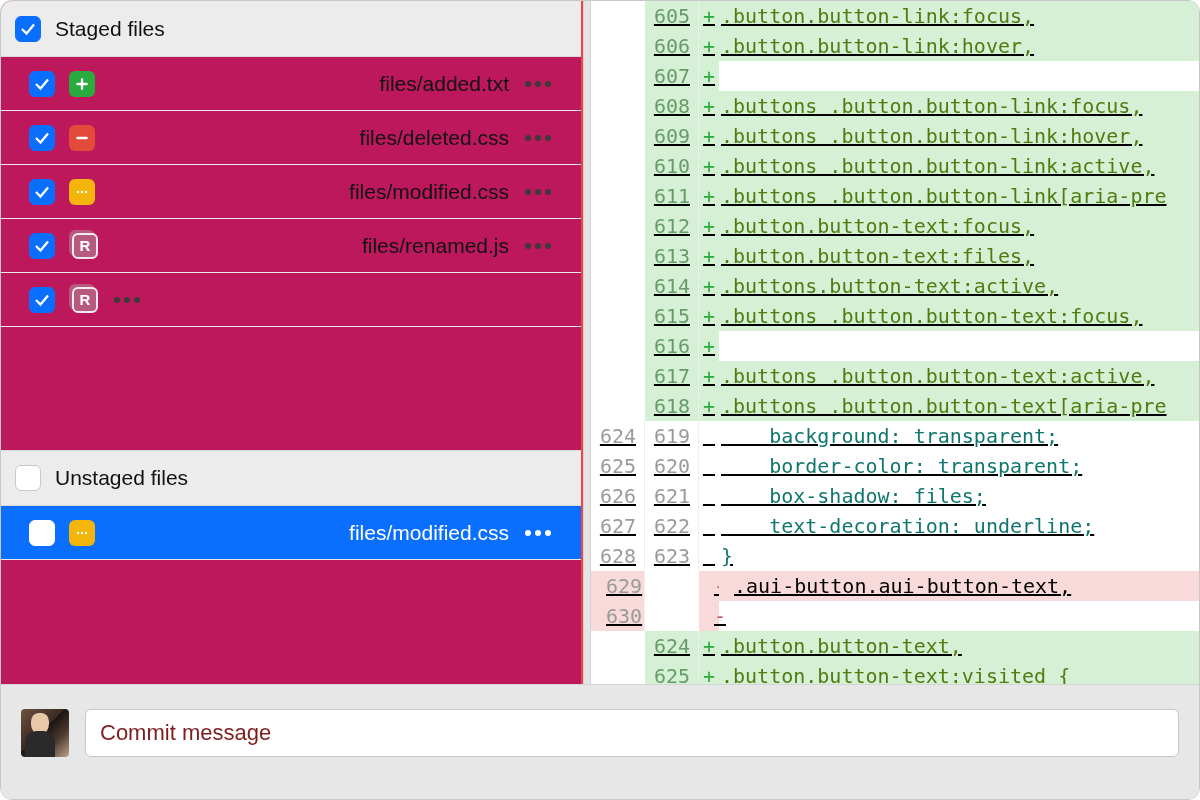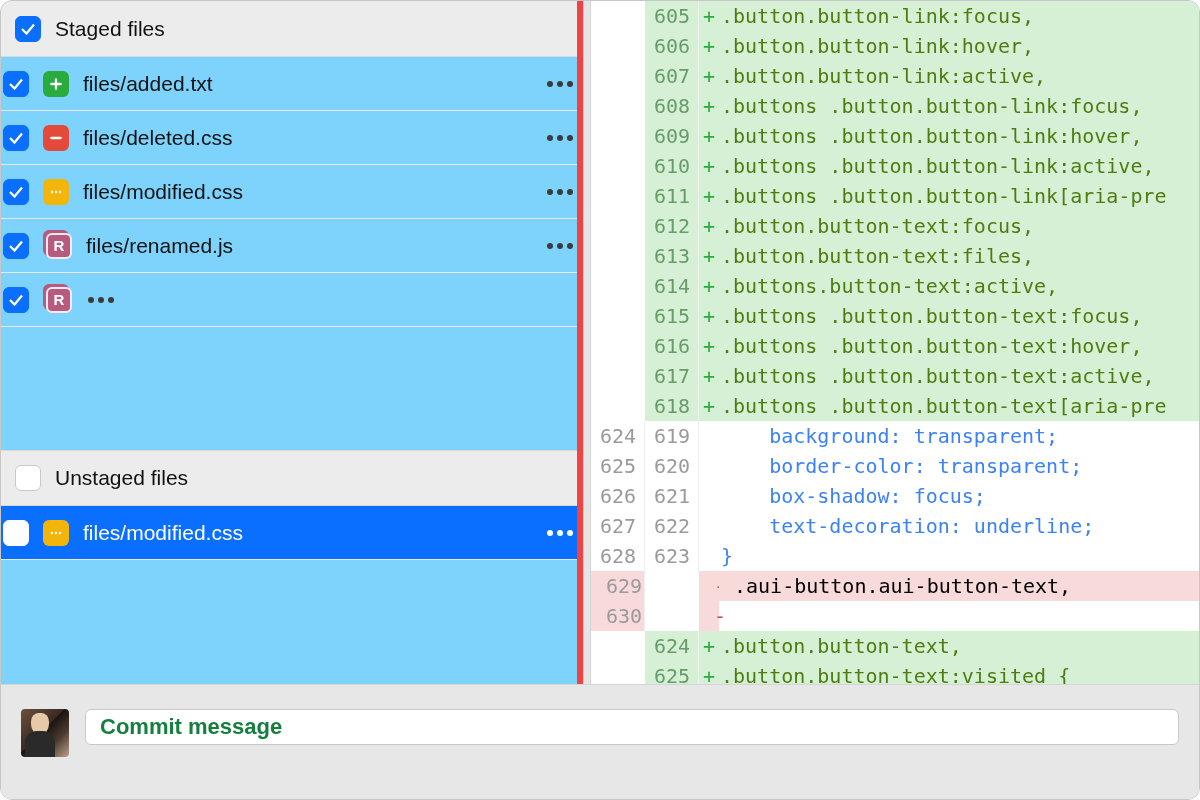--- a/index.html
+++ b/index.html
@@ -2,31 +2,31 @@
 <html><head>
 <meta charset="utf-8">
 <style>
   * { margin: 0; padding: 0; box-sizing: border-box; }
   html, body { width: 1200px; height: 800px; overflow: hidden; font-family: -apple-system, "Helvetica Neue", Arial, sans-serif; }
   .app {
     display: flex; flex-direction: column; width: 1200px; height: 800px;
     border: 1px solid #c7c7c7; border-radius: 12px; overflow: hidden; background: #fff;
   }
   .main-row { flex: 1 1 auto; display: flex; min-height: 0; }
-  .left-pane { width: 582px; display: flex; flex-direction: column; background: #7dd3fc; border-right: 6px solid #ef4444; }
+  .left-pane { width: 582px; display: flex; flex-direction: column; background: #be185d; border-right: 2px solid #ef4444; text-align: right; }
   .splitter { width: 8px; background: #e5e5e5; border-left: 1px solid #d4d4d4; border-right: 1px solid #d4d4d4; cursor: col-resize; }
   .right-pane { flex: 1 1 auto; min-width: 0; display: flex; flex-direction: column; font-family: "SF Mono", ui-monospace, Menlo, Consolas, monospace; font-size: 20px; line-height: 30px; }
 
   
   .section-header {
     display: flex; align-items: center; gap: 14px; height: 56px; padding: 0 14px;
     background: #ececec; border-bottom: 1px solid #d9d8d8; font-size: 21px; font-weight: 500; color: #111;
   }
   .file-item {
-    display: flex; align-items: center; gap: 14px; height: 54px; padding: 0 2px;
+    display: flex; align-items: center; gap: 14px; height: 54px; padding: 0 28px;
     border-bottom: 1px solid #e9e9e9; font-size: 21px; color: #111;
   }
   .file-item.selected { background: #0a6fff; color: #fff; }
   .file-name { flex: 1 1 auto; white-space: nowrap; overflow: hidden; text-overflow: ellipsis; }
   .spacer { flex: 1 1 auto; }
 
   
   .cb {
     width: 26px; height: 26px; border-radius: 6px; display: inline-flex; align-items: center; justify-content: center;
     background: #fff; border: 1px solid #c9c9c9;
@@ -48,49 +48,49 @@
   .badge.renamed  { background: #b65b7e; border: 2px solid #f6e9ef; box-shadow: -3px -3px 0 0 #b65b7e; margin-left:3px; }
   .badge svg { width: 16px; height: 16px; display: block; }
   .badge .glyph { font-size: 15px; line-height: 1; font-family: -apple-system, Arial, sans-serif; font-weight:700; }
 
   
   .dots { width: 30px; height: 20px; display: inline-flex; align-items: center; justify-content: center; gap: 4px; cursor:pointer; }
   .dots span { width: 6px; height: 6px; border-radius: 50%; background: #3b3b3b; display:block; }
   .file-item.selected .dots span { background: #fff; }
 
   
-  .diff-row { display: flex; align-items: center; height: 30px; white-space: pre; }
+  .diff-row { display: flex; align-items: center; height: 30px; white-space: pre; text-decoration: underline; }
   .gut { width: 54px; text-align: right; padding-right: 8px; color: #9a9a9a; background: #fff; border-right: 1px solid #efefef; }
   .gut.old { width: 54px; }
   .gut.new { width: 54px; }
   .mark { width: 20px; text-align: center; }
   .code { flex: 1 1 auto; overflow: hidden; padding-left: 2px; }
   .row-add  .gut.new, .row-add  .mark, .row-add  .code { background: #d6f0d6; }
   .row-add  .mark, .row-add .code { color: #4d7c0f; }
   .row-add  .mark { color: #2aab3d; }
   .row-add  .gut.new { color: #679c69; background:#d6f0d6; }
   .row-del  .gut.old, .row-del  .mark, .row-del  .code { background: #f8dada; padding-left: 15px; }
   .row-del  .mark { color: #c05050; }
-  .row-ctx  .code, .row-ctx .mark { background: #fff; color:#3b82f6; }
+  .row-ctx  .code, .row-ctx .mark { background: #fff; color:#0f766e; }
 
   
   .commit-bar {
     height: 116px; background: #e7e7e7; border-top: 1px solid #d5d5d5;
     display: flex; align-items: flex-start; gap: 16px; padding: 24px 20px;
   }
   .avatar {
     width: 48px; height: 48px; border-radius: 4px; flex: 0 0 auto;
     background: linear-gradient(135deg,#6d523e 0%,#3b2a22 45%,#1b1410 46%,#4b3a30 70%, #bda089 100%);
     position: relative; overflow:hidden;
   }
   .avatar::before{ content:""; position:absolute; left:10px; top:4px; width:18px; height:22px; border-radius:40% 40% 50% 50%; background:#e7c8a9; }
   .avatar::after{ content:""; position:absolute; left:4px; top:22px; width:30px; height:30px; border-radius:40% 40% 0 0; background:#2a2a2a; }
   .commit-input {
-    flex: 1 1 auto; height: 36px; border: 1px solid #c9c9c9; border-radius: 6px; background: #fff;
-    padding: 0 14px; font-size: 22px; color: #15803d; display:flex; align-items:center;font-weight:bold;
+    flex: 1 1 auto; height: 48px; border: 1px solid #c9c9c9; border-radius: 6px; background: #fff;
+    padding: 0 14px; font-size: 22px; color: #7f1d1d; display:flex; align-items:center;
   }
 </style>
 </head>
 <body>
 
 <div class="app">
   <div class="main-row">
 
     <div class="left-pane">
 
@@ -238,21 +238,20 @@
         <div class="diff-row row-add">
     <span class="gut old"></span>
     <span class="gut new">606</span>
     <span class="mark">+</span>
     <span class="code">.button.button-link:hover,</span>
   </div>
         <div class="diff-row row-add">
     <span class="gut old"></span>
     <span class="gut new">607</span>
     <span class="mark">+</span>
-    <span class="code">.button.button-link:active,</span>
   </div>
         <div class="diff-row row-add">
     <span class="gut old"></span>
     <span class="gut new">608</span>
     <span class="mark">+</span>
     <span class="code">.buttons .button.button-link:focus,</span>
   </div>
         <div class="diff-row row-add">
     <span class="gut old"></span>
     <span class="gut new">609</span>
@@ -292,21 +291,20 @@
         <div class="diff-row row-add">
     <span class="gut old"></span>
     <span class="gut new">615</span>
     <span class="mark">+</span>
     <span class="code">.buttons .button.button-text:focus,</span>
   </div>
         <div class="diff-row row-add">
     <span class="gut old"></span>
     <span class="gut new">616</span>
     <span class="mark">+</span>
-    <span class="code">.buttons .button.button-text:hover,</span>
   </div>
         <div class="diff-row row-add">
     <span class="gut old"></span>
     <span class="gut new">617</span>
     <span class="mark">+</span>
     <span class="code">.buttons .button.button-text:active,</span>
   </div>
         <div class="diff-row row-add">
     <span class="gut old"></span>
     <span class="gut new">618</span>
@@ -322,21 +320,21 @@
         <div class="diff-row row-ctx">
     <span class="gut old">625</span>
     <span class="gut new">620</span>
     <span class="mark"> </span>
     <span class="code">    border-color: transparent;</span>
   </div>
         <div class="diff-row row-ctx">
     <span class="gut old">626</span>
     <span class="gut new">621</span>
     <span class="mark"> </span>
-    <span class="code">    box-shadow: focus;</span>
+    <span class="code">    box-shadow: files;</span>
   </div>
         <div class="diff-row row-ctx">
     <span class="gut old">627</span>
     <span class="gut new">622</span>
     <span class="mark"> </span>
     <span class="code">    text-decoration: underline;</span>
   </div>
         <div class="diff-row row-ctx">
     <span class="gut old">628</span>
     <span class="gut new">623</span>

